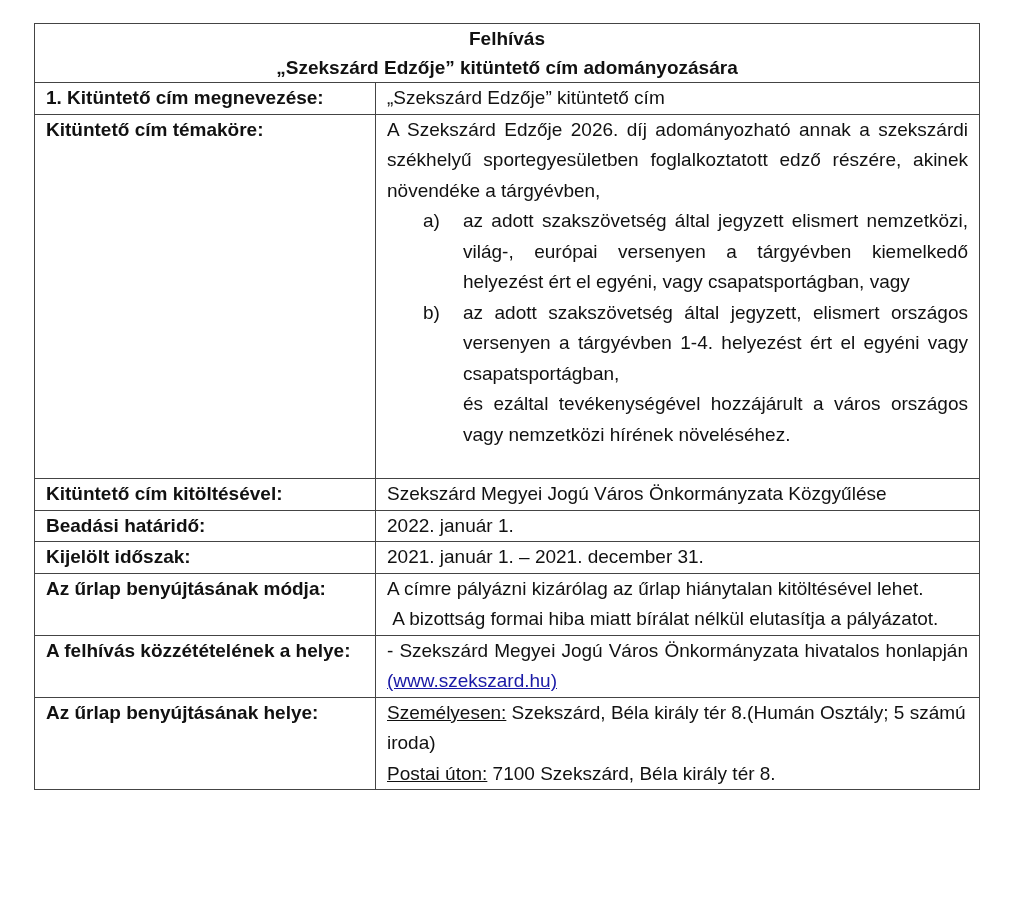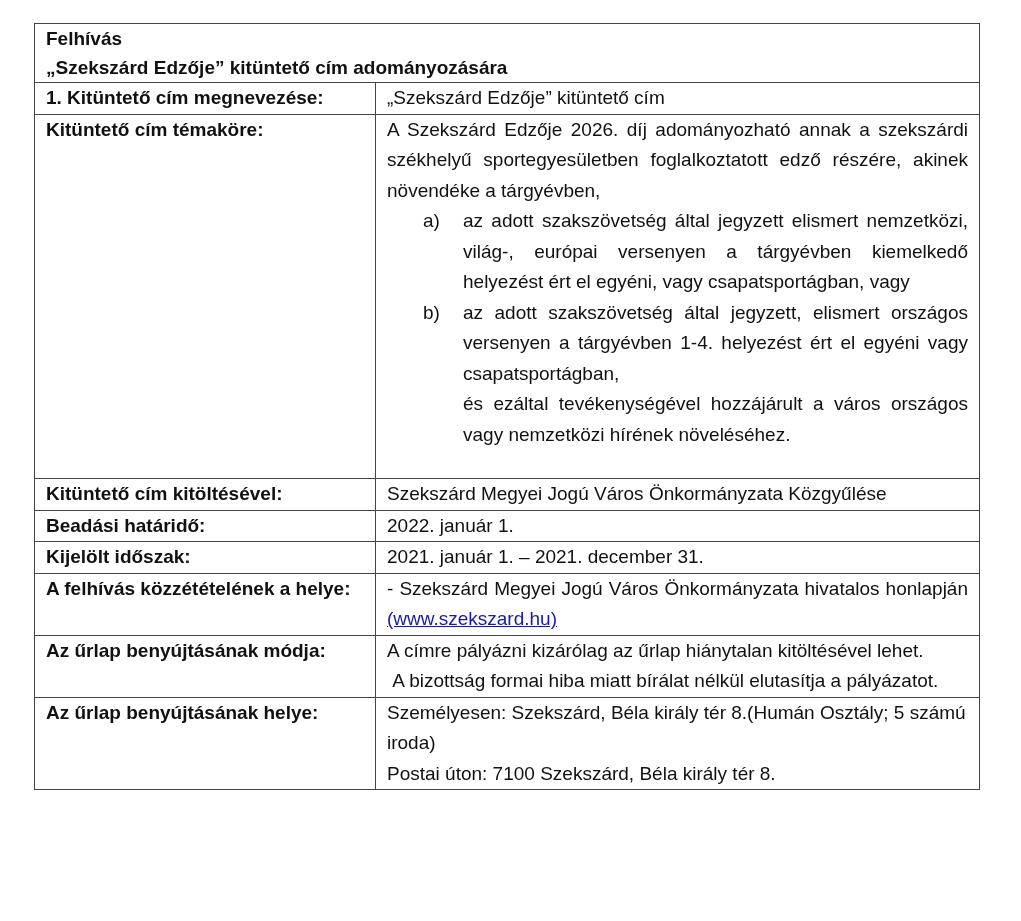--- a/index.html
+++ b/index.html
@@ -22,21 +22,21 @@
       border-collapse: collapse;
       font-size: 19px;
       line-height: 30.5px;
     }
     table.form td {
       border: 1.5px solid #444444;
       vertical-align: top;
       padding: 0 11px;
     }
     td.header-cell {
-      text-align: left;
+      text-align: center;
       font-weight: bold;
       padding-top: 6px;
       padding-bottom: 2px;
       line-height: 29px;
     }
     td.label {
       width: 318px;
       font-weight: bold;
       text-align: justify;
       text-align-last: left;
@@ -61,20 +61,21 @@
     .indented {
       padding-left: 76px;
       display: block;
       text-align: justify;
     }
     .link {
       color: #1a1aa6;
       text-decoration: underline;
     }
     .underline {
+      text-decoration: underline;
     }
     .spacer { height: 28px; }
   </style>
 </head>
 <body>
 
 <table class="form">
   <tbody>
       <tr>
     <td colspan="2" class="header-cell">
@@ -114,31 +115,31 @@
     <td class="label">Beadási határidő:</td>
     <td class="value">2022. január 1.</td>
   </tr>
 
   <tr>
     <td class="label">Kijelölt időszak:</td>
     <td class="value">2021. január 1. – 2021. december 31.</td>
   </tr>
 
   <tr>
-    <td class="label">A felhívás közzétételének a helye:</td>
+    <td class="label">Az űrlap benyújtásának módja:</td>
     <td class="value">
-      <span>- Szekszárd Megyei Jogú Város Önkormányzata hivatalos honlapján </span><span class="link">(www.szekszard.hu)</span>
+      <span class="para">A címre pályázni kizárólag az űrlap hiánytalan kitöltésével lehet.</span>
+      <span class="para" style="white-space: pre-wrap;"> A bizottság formai hiba miatt bírálat nélkül elutasítja a pályázatot.</span>
     </td>
   </tr>
 
   <tr>
-    <td class="label">Az űrlap benyújtásának módja:</td>
+    <td class="label">A felhívás közzétételének a helye:</td>
     <td class="value">
-      <span class="para">A címre pályázni kizárólag az űrlap hiánytalan kitöltésével lehet.</span>
-      <span class="para" style="white-space: pre-wrap;"> A bizottság formai hiba miatt bírálat nélkül elutasítja a pályázatot.</span>
+      <span>- Szekszárd Megyei Jogú Város Önkormányzata hivatalos honlapján </span><span class="link">(www.szekszard.hu)</span>
     </td>
   </tr>
 
   <tr>
     <td class="label">Az űrlap benyújtásának helye:</td>
     <td class="value" style="text-align:left;">
       <span class="para"><span class="underline">Személyesen:</span><span> Szekszárd, Béla király tér 8.(Humán Osztály; 5 számú iroda)</span></span>
       <span class="para"><span class="underline">Postai úton:</span><span> 7100 Szekszárd, Béla király tér 8.</span></span>
     </td>
   </tr>

